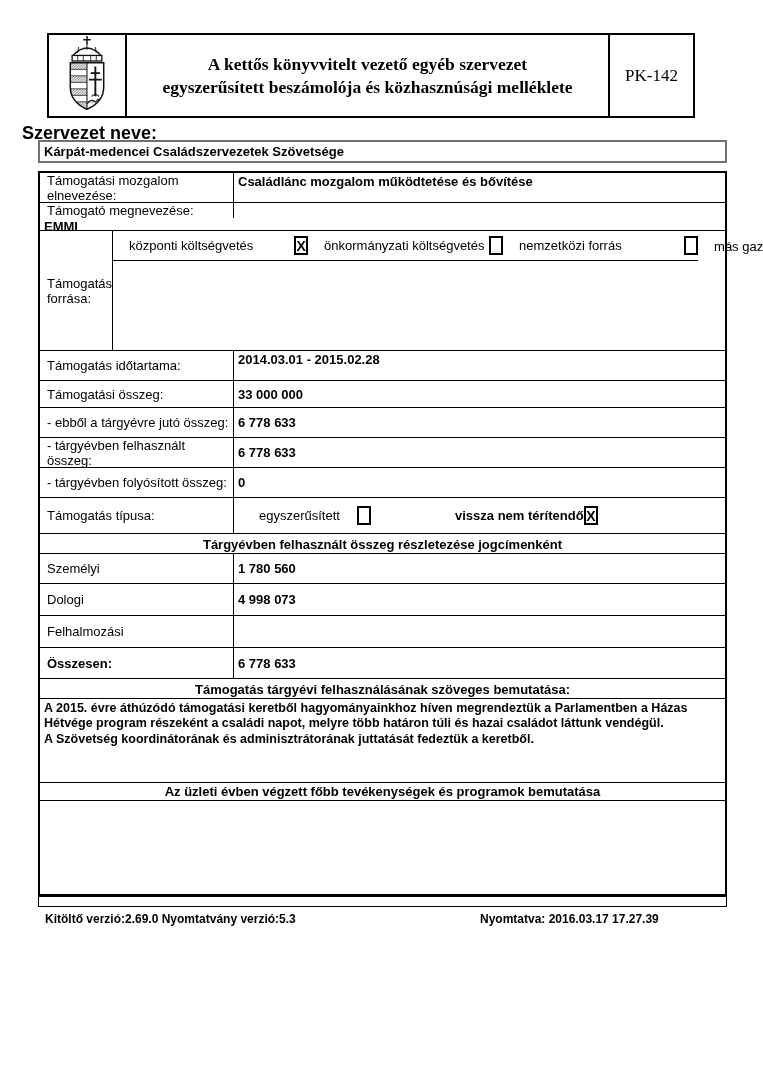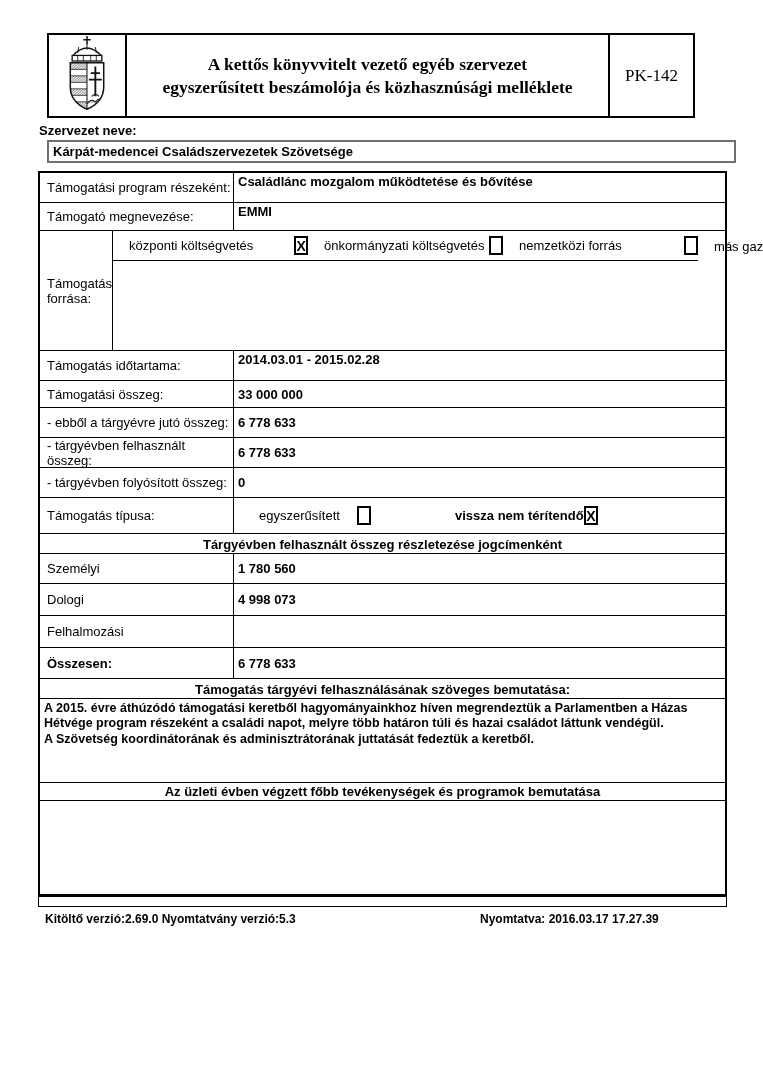--- a/index.html
+++ b/index.html
@@ -26,44 +26,44 @@
     text-align:center;
     font-family:"Liberation Serif", serif; font-weight:bold; font-size:17.5px;
     line-height:1.3; padding:0 6px;
   }
   .code-cell {
     width:83px; display:flex; align-items:center; justify-content:center;
     font-family:"Liberation Serif", serif; font-size:17px;
   }
 
   
-  .org-label { position:absolute; left:39px; top:123px; font-size:13px; font-weight:bold; }
+  .org-label { position:absolute; left:22px; top:123px; font-size:18px; font-weight:bold; }
   .org-box {
-    position:absolute; left:47px; top:140px; width:689px; height:23px;
+    position:absolute; left:38px; top:140px; width:689px; height:23px;
     border:2px solid #707070; display:flex; align-items:center;
     padding-left:4px; font-size:13px; font-weight:bold;
   }
 
   
   .main-table {
     position:absolute; left:38px; top:171px; width:689px;
     border:2px solid #000;
   }
   .trow { display:flex; border-bottom:1px solid #000; }
   .trow:last-child { border-bottom:none; }
   .lbl {
     width:194px; border-right:1px solid #000; font-size:13px;
     display:flex; align-items:center; padding-left:7px;
   }
   .val {
     flex:1; font-size:13px; font-weight:bold; padding-left:4px;
   }
   .val-top { padding-top:1px; }
   .val-mid { display:flex; align-items:center; }
-  .h30{height:30px;} .h28{height:28px;} .h27{height:27px;} .h36{height:36px;}
+  .h30{height:30px;} .h28{height:28px;flex-direction:column;} .h27{height:27px;} .h36{height:36px;}
   .h32{height:32px;} .h31{height:31px;} .h120{height:120px;}
 
   .cb-col { flex:1; display:flex; flex-direction:row; }
   .cb-row {
     height:30px; border-bottom:1px solid #000;
     display:flex; align-items:center; padding-left:16px; font-size:13px;
   }
   .cb-row:last-child { border-bottom:none; }
   .cb-label { width:165px; }
   .checkbox {
@@ -149,21 +149,21 @@
   </div>
 
   <div class="org-label">Szervezet neve:</div>
   <div class="org-box">
     <span>Kárpát-medencei Családszervezetek Szövetsége</span>
   </div>
 
   <div class="main-table">
 
     <div class="trow h30">
-      <div class="lbl">Támogatási program részeként:</div>
+      <div class="lbl">Támogatási mozgalom elnevezése:</div>
       <div class="val val-top">Családlánc mozgalom működtetése és bővítése</div>
     </div>
 
     <div class="trow h28">
       <div class="lbl">Támogató megnevezése:</div>
       <div class="val val-top">EMMI</div>
     </div>
 
     <div class="trow h120">
       <div class="lbl">Támogatás forrása:</div>

